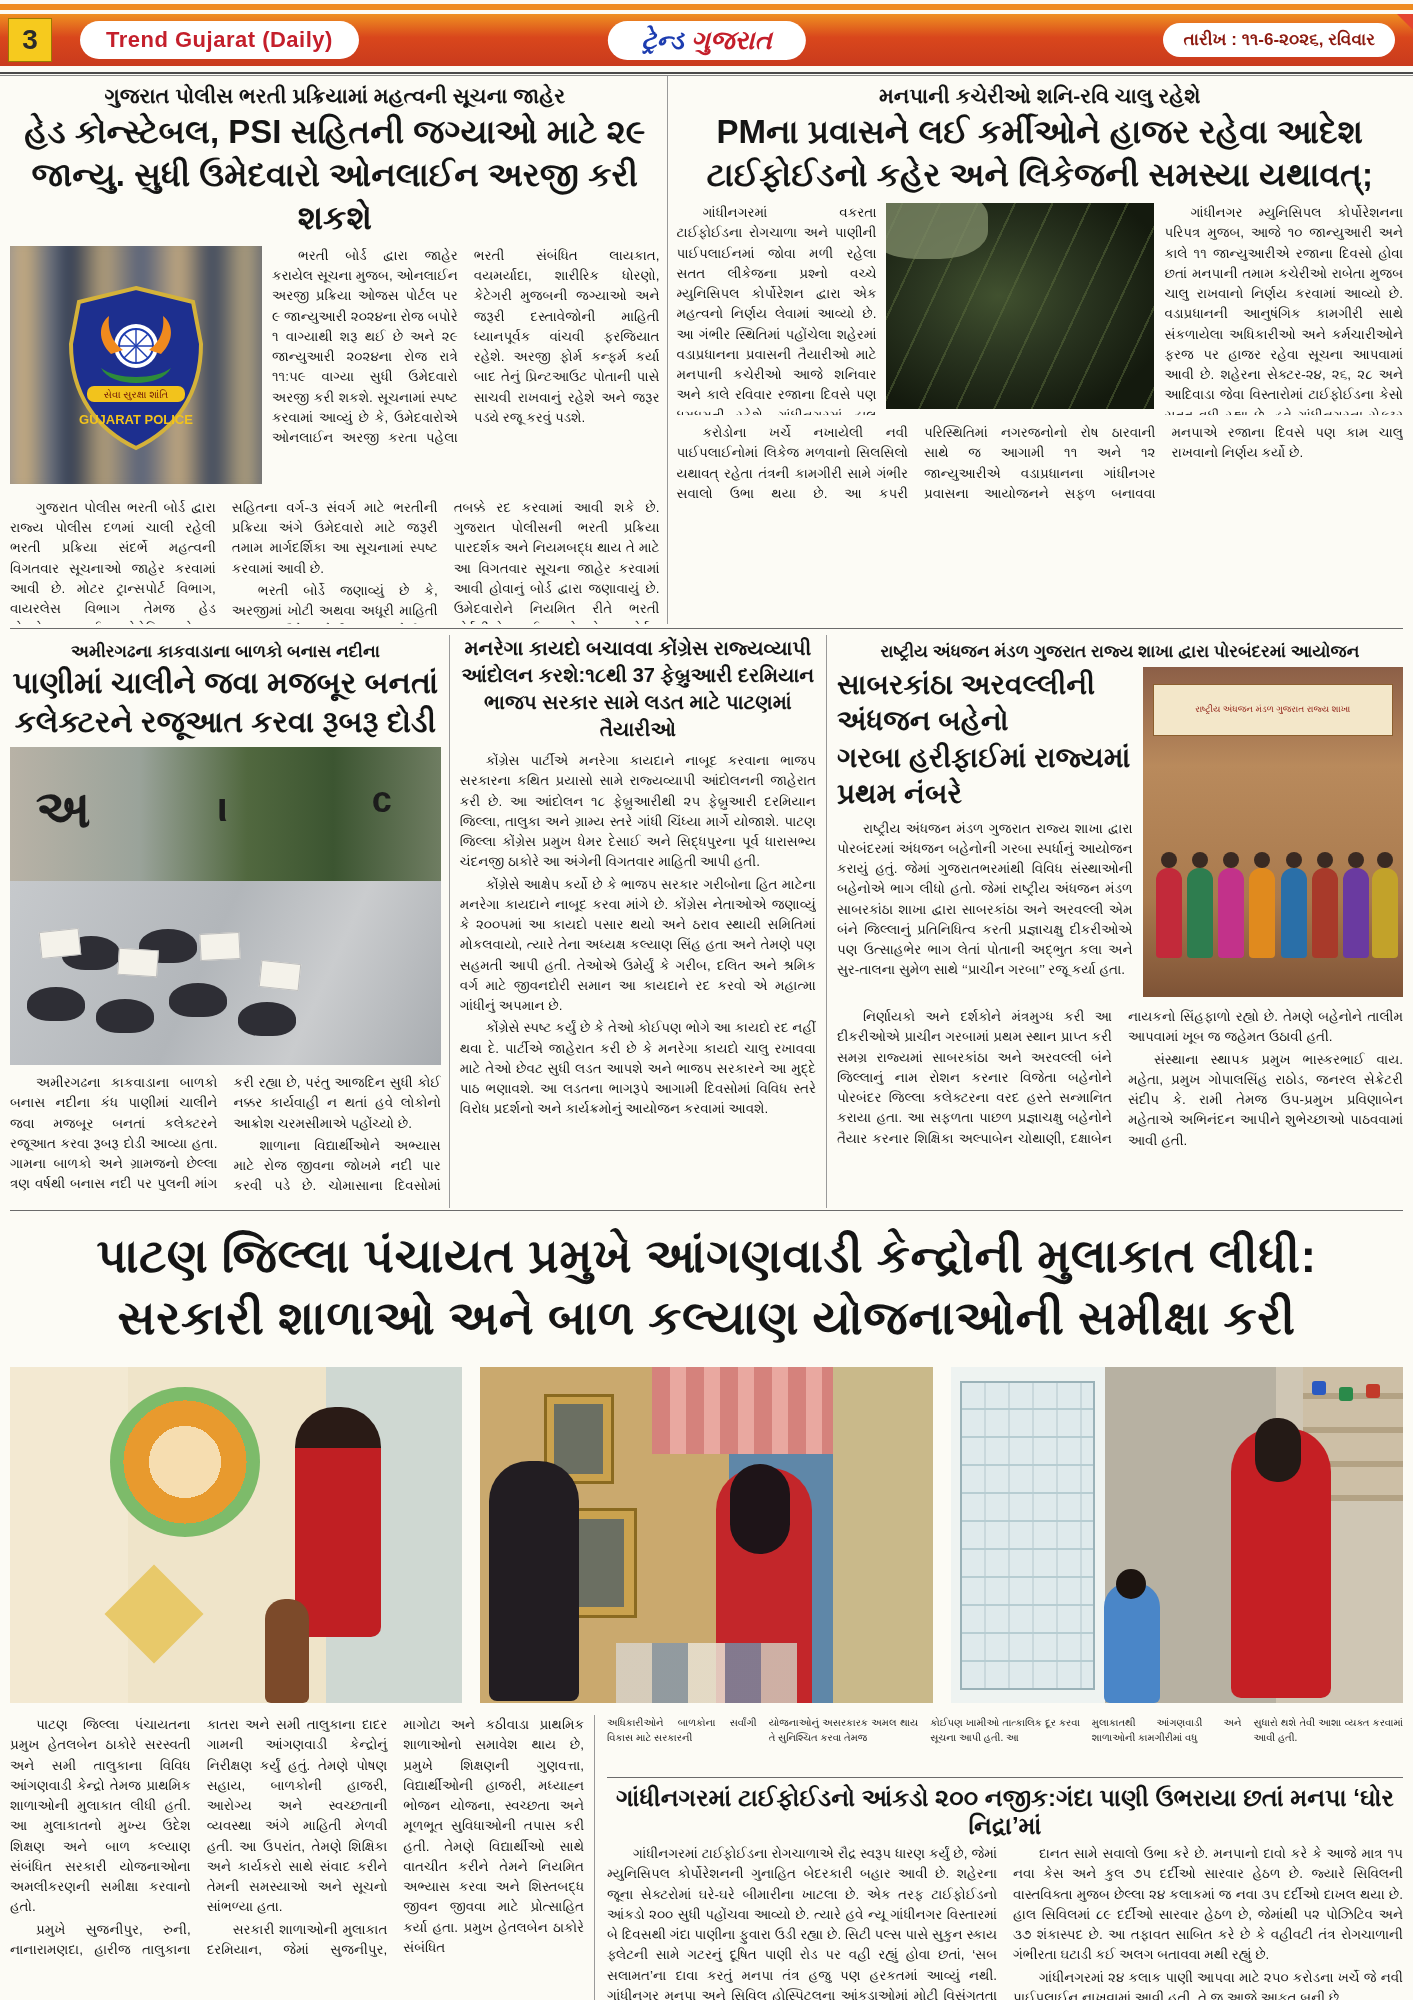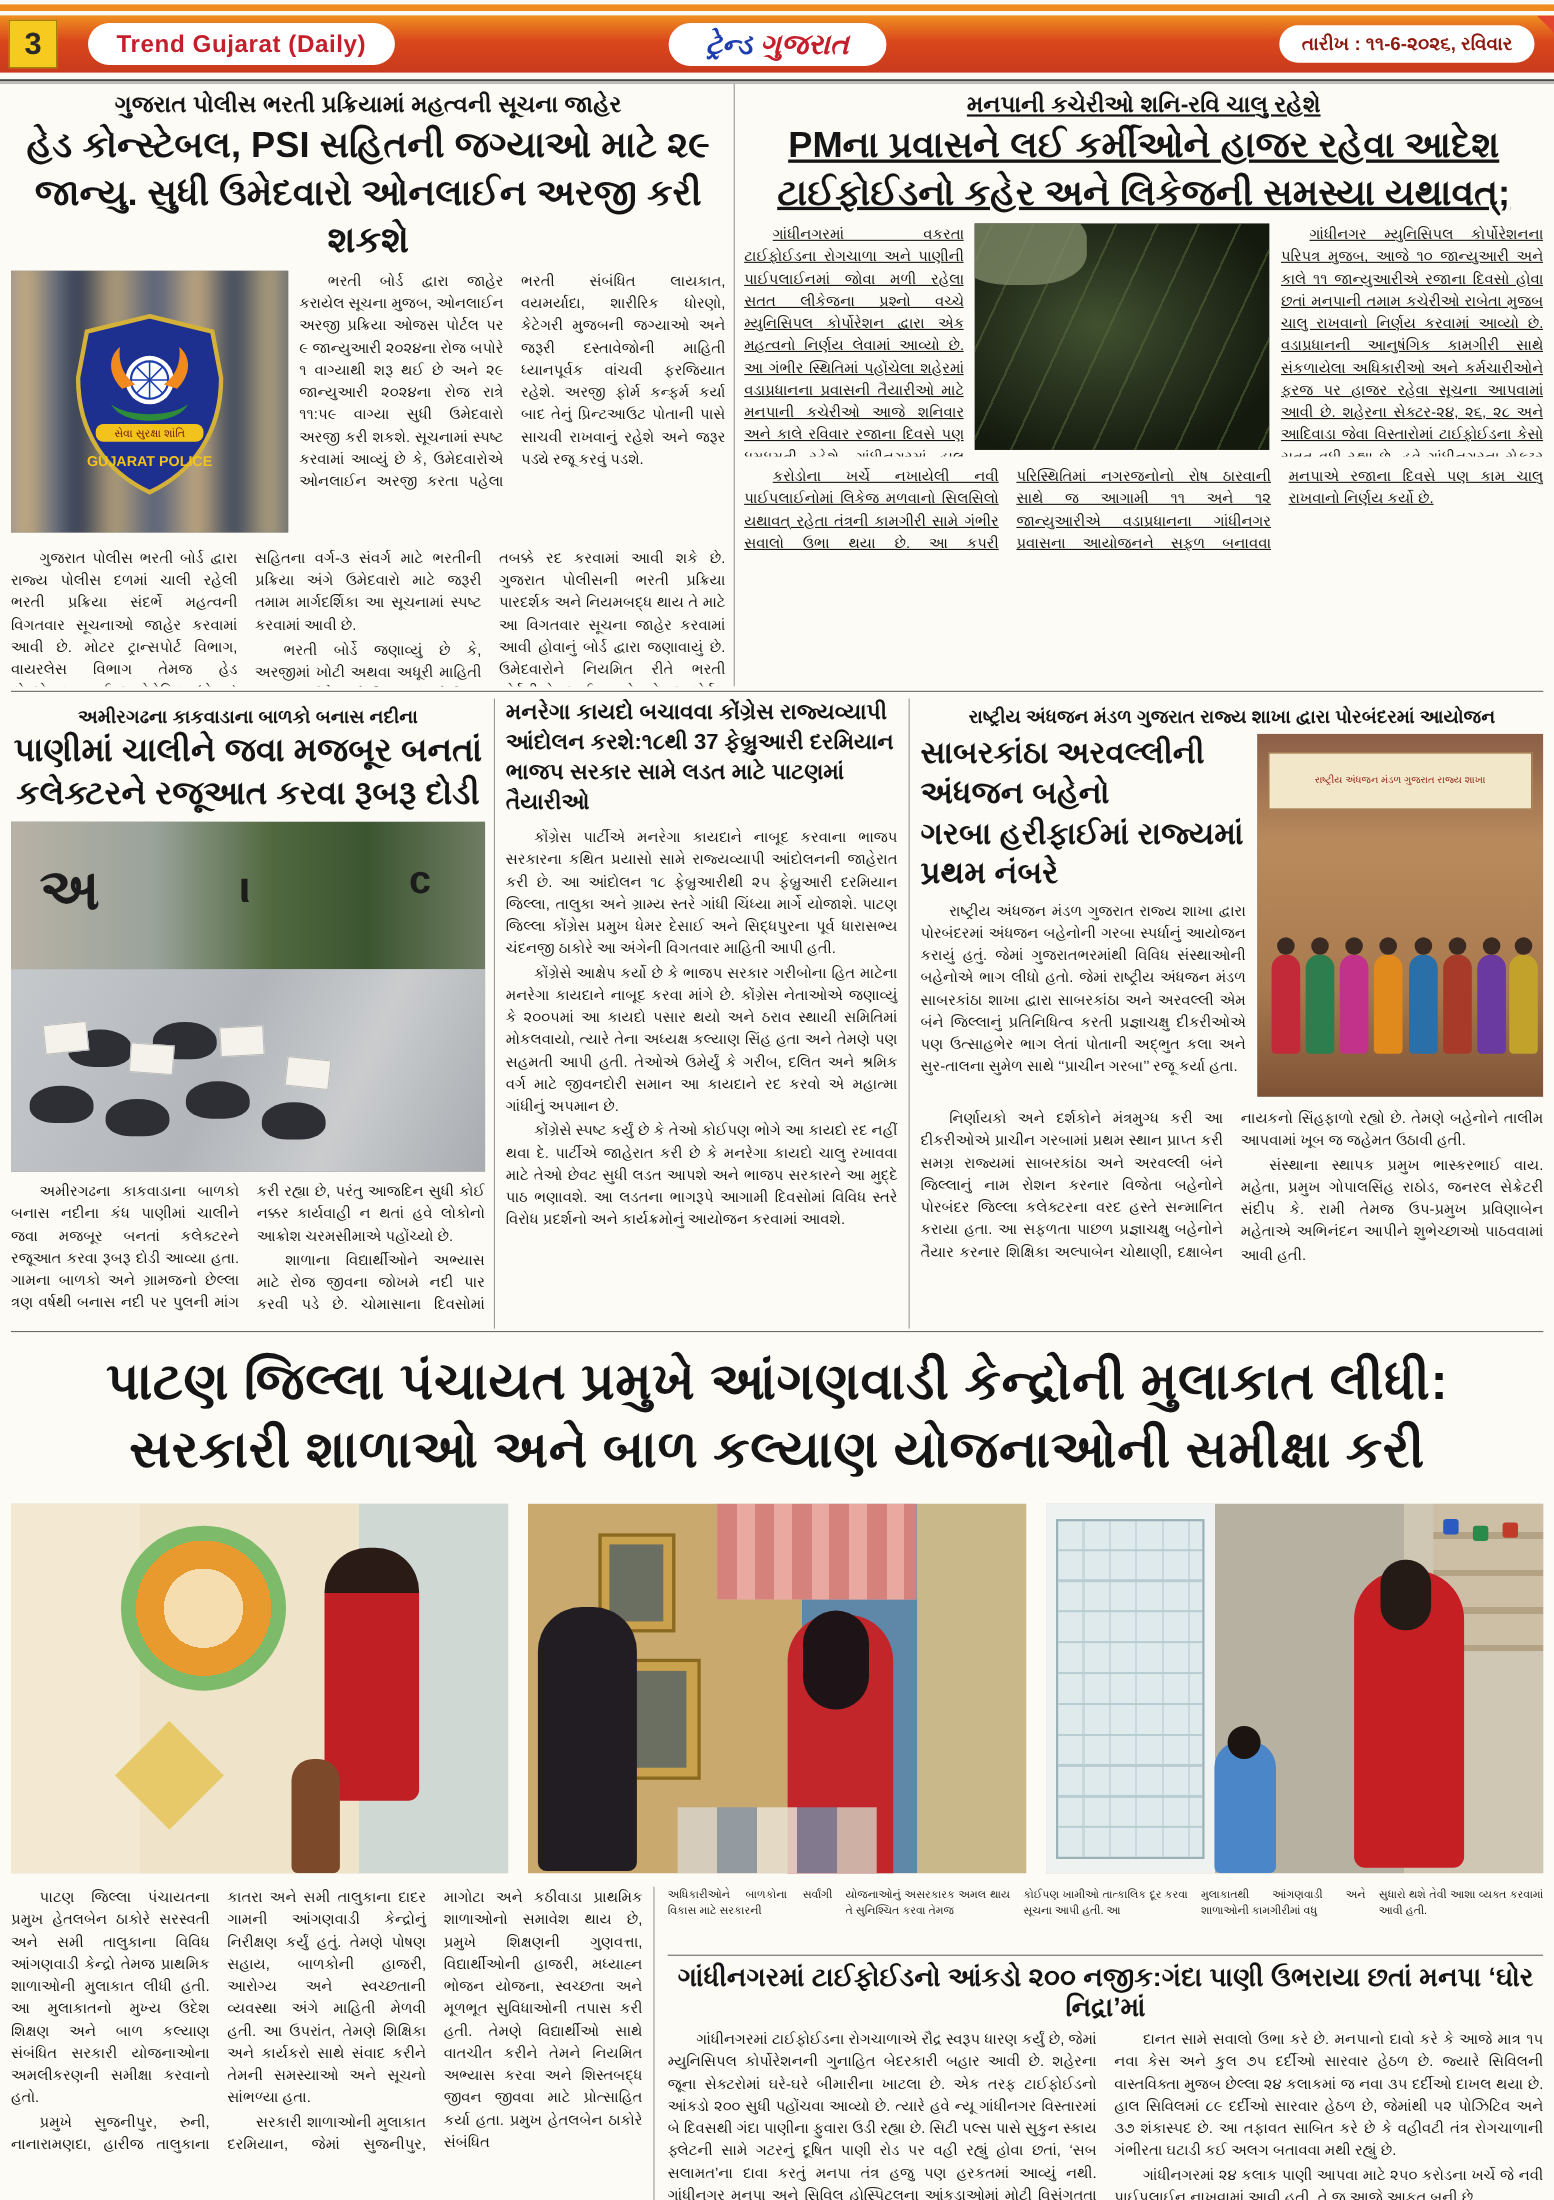--- a/index.html
+++ b/index.html
@@ -27,32 +27,32 @@
   .masthead-pill .m2 { color:#c41f2b; font-style:italic; }
   .date-pill { background:#fff; border-radius:20px; padding:7px 20px; margin-left:auto; margin-right:18px;
           font-size:17px; font-weight:bold; color:#8d1a10; }
   .band-rule { margin:6px -10px 0 -10px; border-top:2px solid #4a4a4a; border-bottom:1px solid #8a8a8a; height:4px; }
 
   
   .kicker { text-align:center; font-weight:bold; font-size:21px; line-height:1.3; margin-top:6px; }
   .kicker.sm { font-size:17px; }
   .headline-xl { text-align:center; font-weight:800; font-size:33px; line-height:1.3; margin-top:2px; }
   .headline-lg { text-align:center; font-weight:800; font-size:30px; line-height:1.3; }
-  .headline-md { font-weight:800; font-size:20px; line-height:1.35; }
+  .headline-md { text-align:center; font-weight:800; font-size:20px; line-height:1.35; }
   .body-sm { font-size:13.5px; line-height:1.5; text-align:justify; }
   .body-sm p { text-indent:26px; margin-bottom:2px; }
   .cols2 { column-count:2; column-gap:16px; }
   .cols3 { column-count:3; column-gap:16px; }
   .vrule { width:1px; background:#9a9a9a; }
   .hrule { border-bottom:1px solid #6b6b6b; margin:6px 0; }
 
   
   .sec1 { display:flex; height:548px; overflow:hidden; }
   .sec1-left { width:47.2%; padding-right:8px; }
-  .sec1-right { flex:1; padding-left:8px;text-decoration:underline; }
+  .sec1-right { flex:1; padding-left:8px; }
   .s1row { display:flex; gap:10px; margin-top:6px; height:244px; overflow:hidden; }
   .photo { position:relative; overflow:hidden; flex-shrink:0; background:#777; }
   .police-photo { width:252px; height:238px; }
   .police-bg { position:absolute; inset:-10px;
       background:linear-gradient(90deg,#8f8f97 0,#c9ad7e 9%,#6d737f 18%,#2f3a50 26%,#b5a07a 38%,#55607a 52%,#c4aa80 66%,#39455c 78%,#b3a27e 90%,#505a6e 100%);
       filter:blur(7px); }
   .typhoid-photo { width:268px; height:206px; }
   .typhoid-bg { position:absolute; inset:0;
       background:radial-gradient(ellipse at 42% 45%,#41512f 0%,#2a3520 38%,#141a0e 80%);
   }

